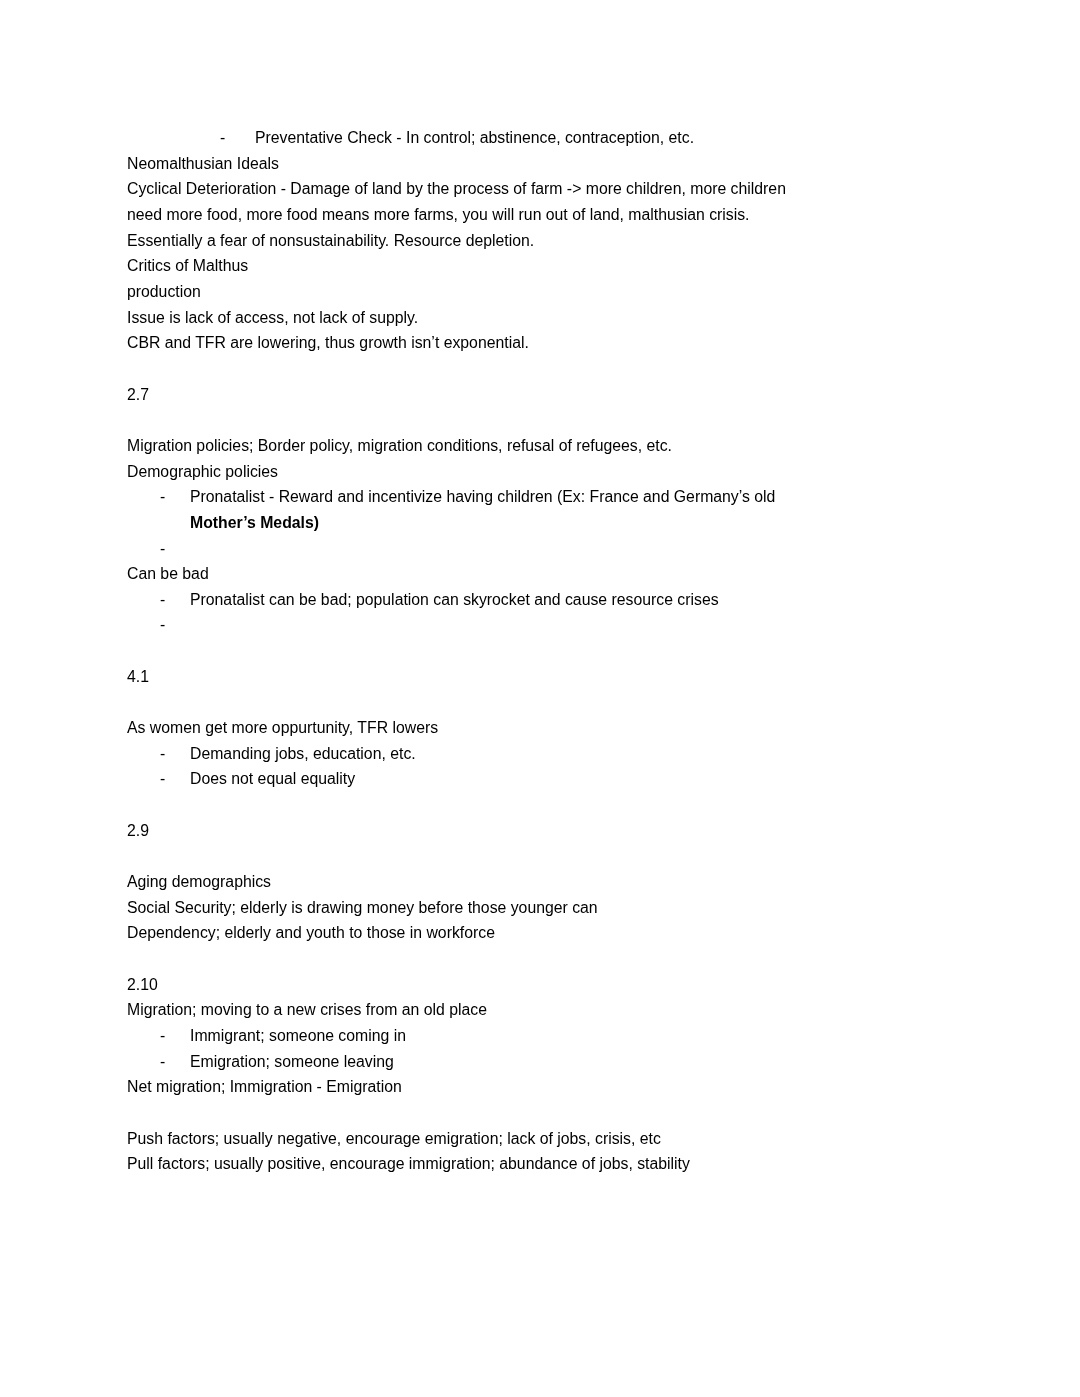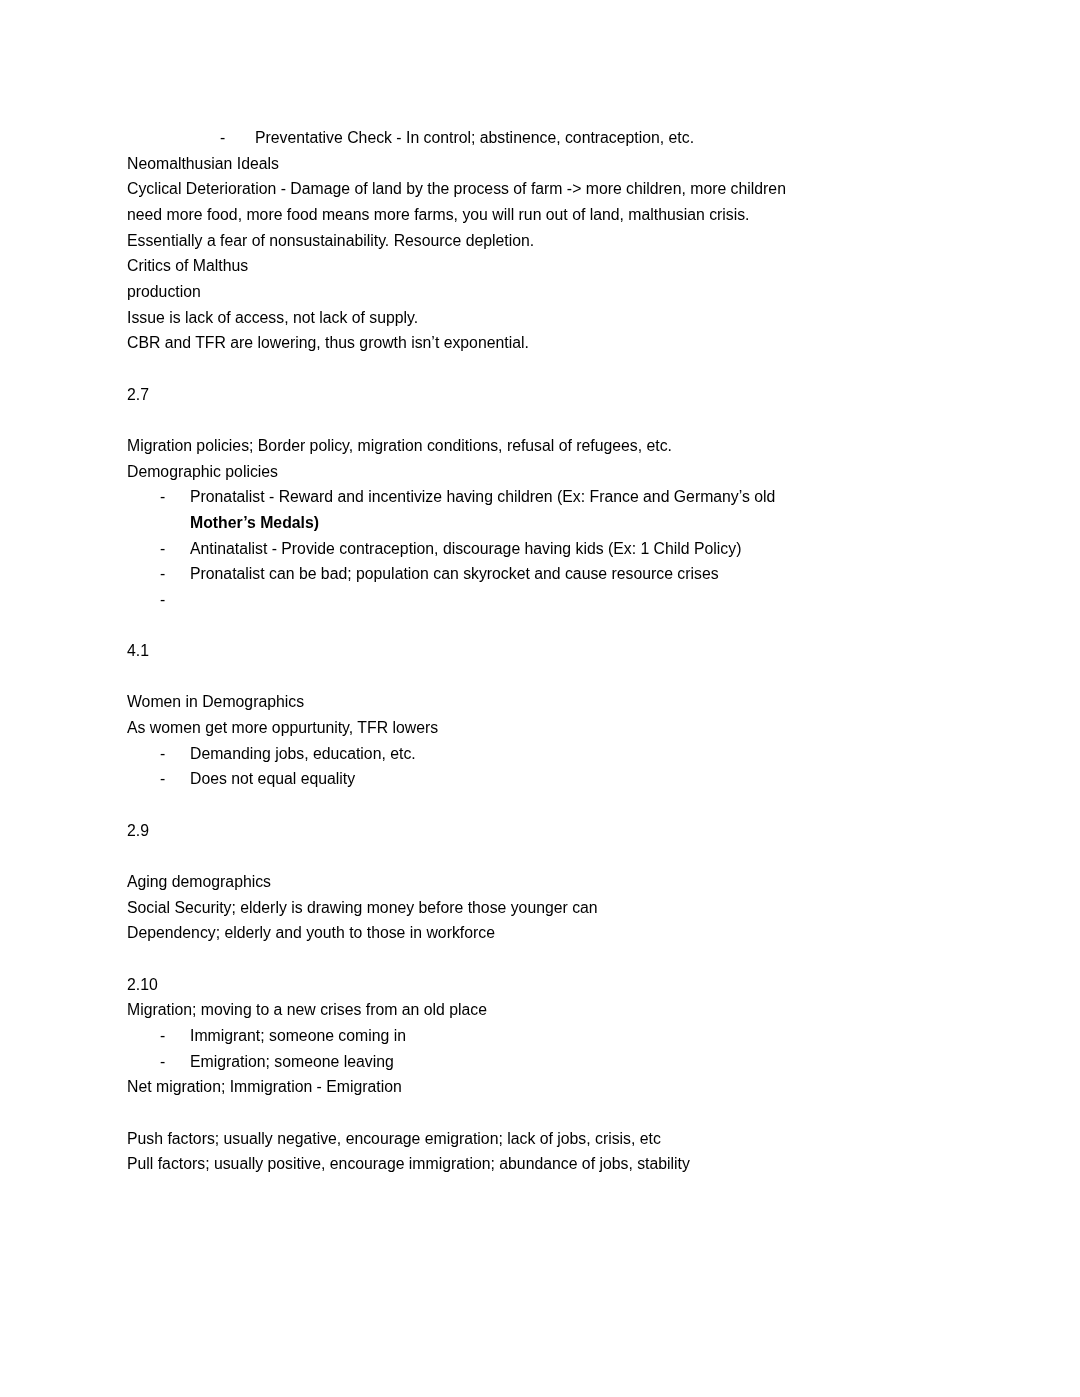--- a/index.html
+++ b/index.html
@@ -75,33 +75,32 @@
       <div class="line blank"></div>
       <div class="line body"><span class="txt">Migration policies; Border policy, migration conditions, refusal of refugees, etc.</span></div>
       <div class="line body"><span class="txt">Demographic policies</span></div>
       <div class="line bullet1">
         <span class="dash">-</span>
         <span class="txt">Pronatalist - Reward and incentivize having children (Ex: France and Germany’s old</span>
       </div>
       <div class="line bullet1cont"><span class="txt">Mother’s Medals)</span></div>
       <div class="line bullet1">
         <span class="dash">-</span>
-        <span class="txt">Antinatalist - Provide contraception, discourage having kids (Ex: 1 Child Policy)</span>
       </div>
+      <div class="line body"><span class="txt">Can be bad</span></div>
       <div class="line bullet1">
         <span class="dash">-</span>
         <span class="txt">Pronatalist can be bad; population can skyrocket and cause resource crises</span>
       </div>
       <div class="line bullet1">
         <span class="dash">-</span>
       </div>
       <div class="line blank"></div>
       <div class="line body"><span class="txt">4.1</span></div>
       <div class="line blank"></div>
-      <div class="line body"><span class="txt">Women in Demographics</span></div>
       <div class="line body"><span class="txt">As women get more oppurtunity, TFR lowers</span></div>
       <div class="line bullet1">
         <span class="dash">-</span>
         <span class="txt">Demanding jobs, education, etc.</span>
       </div>
       <div class="line bullet1">
         <span class="dash">-</span>
         <span class="txt">Does not equal equality</span>
       </div>
       <div class="line blank"></div>

